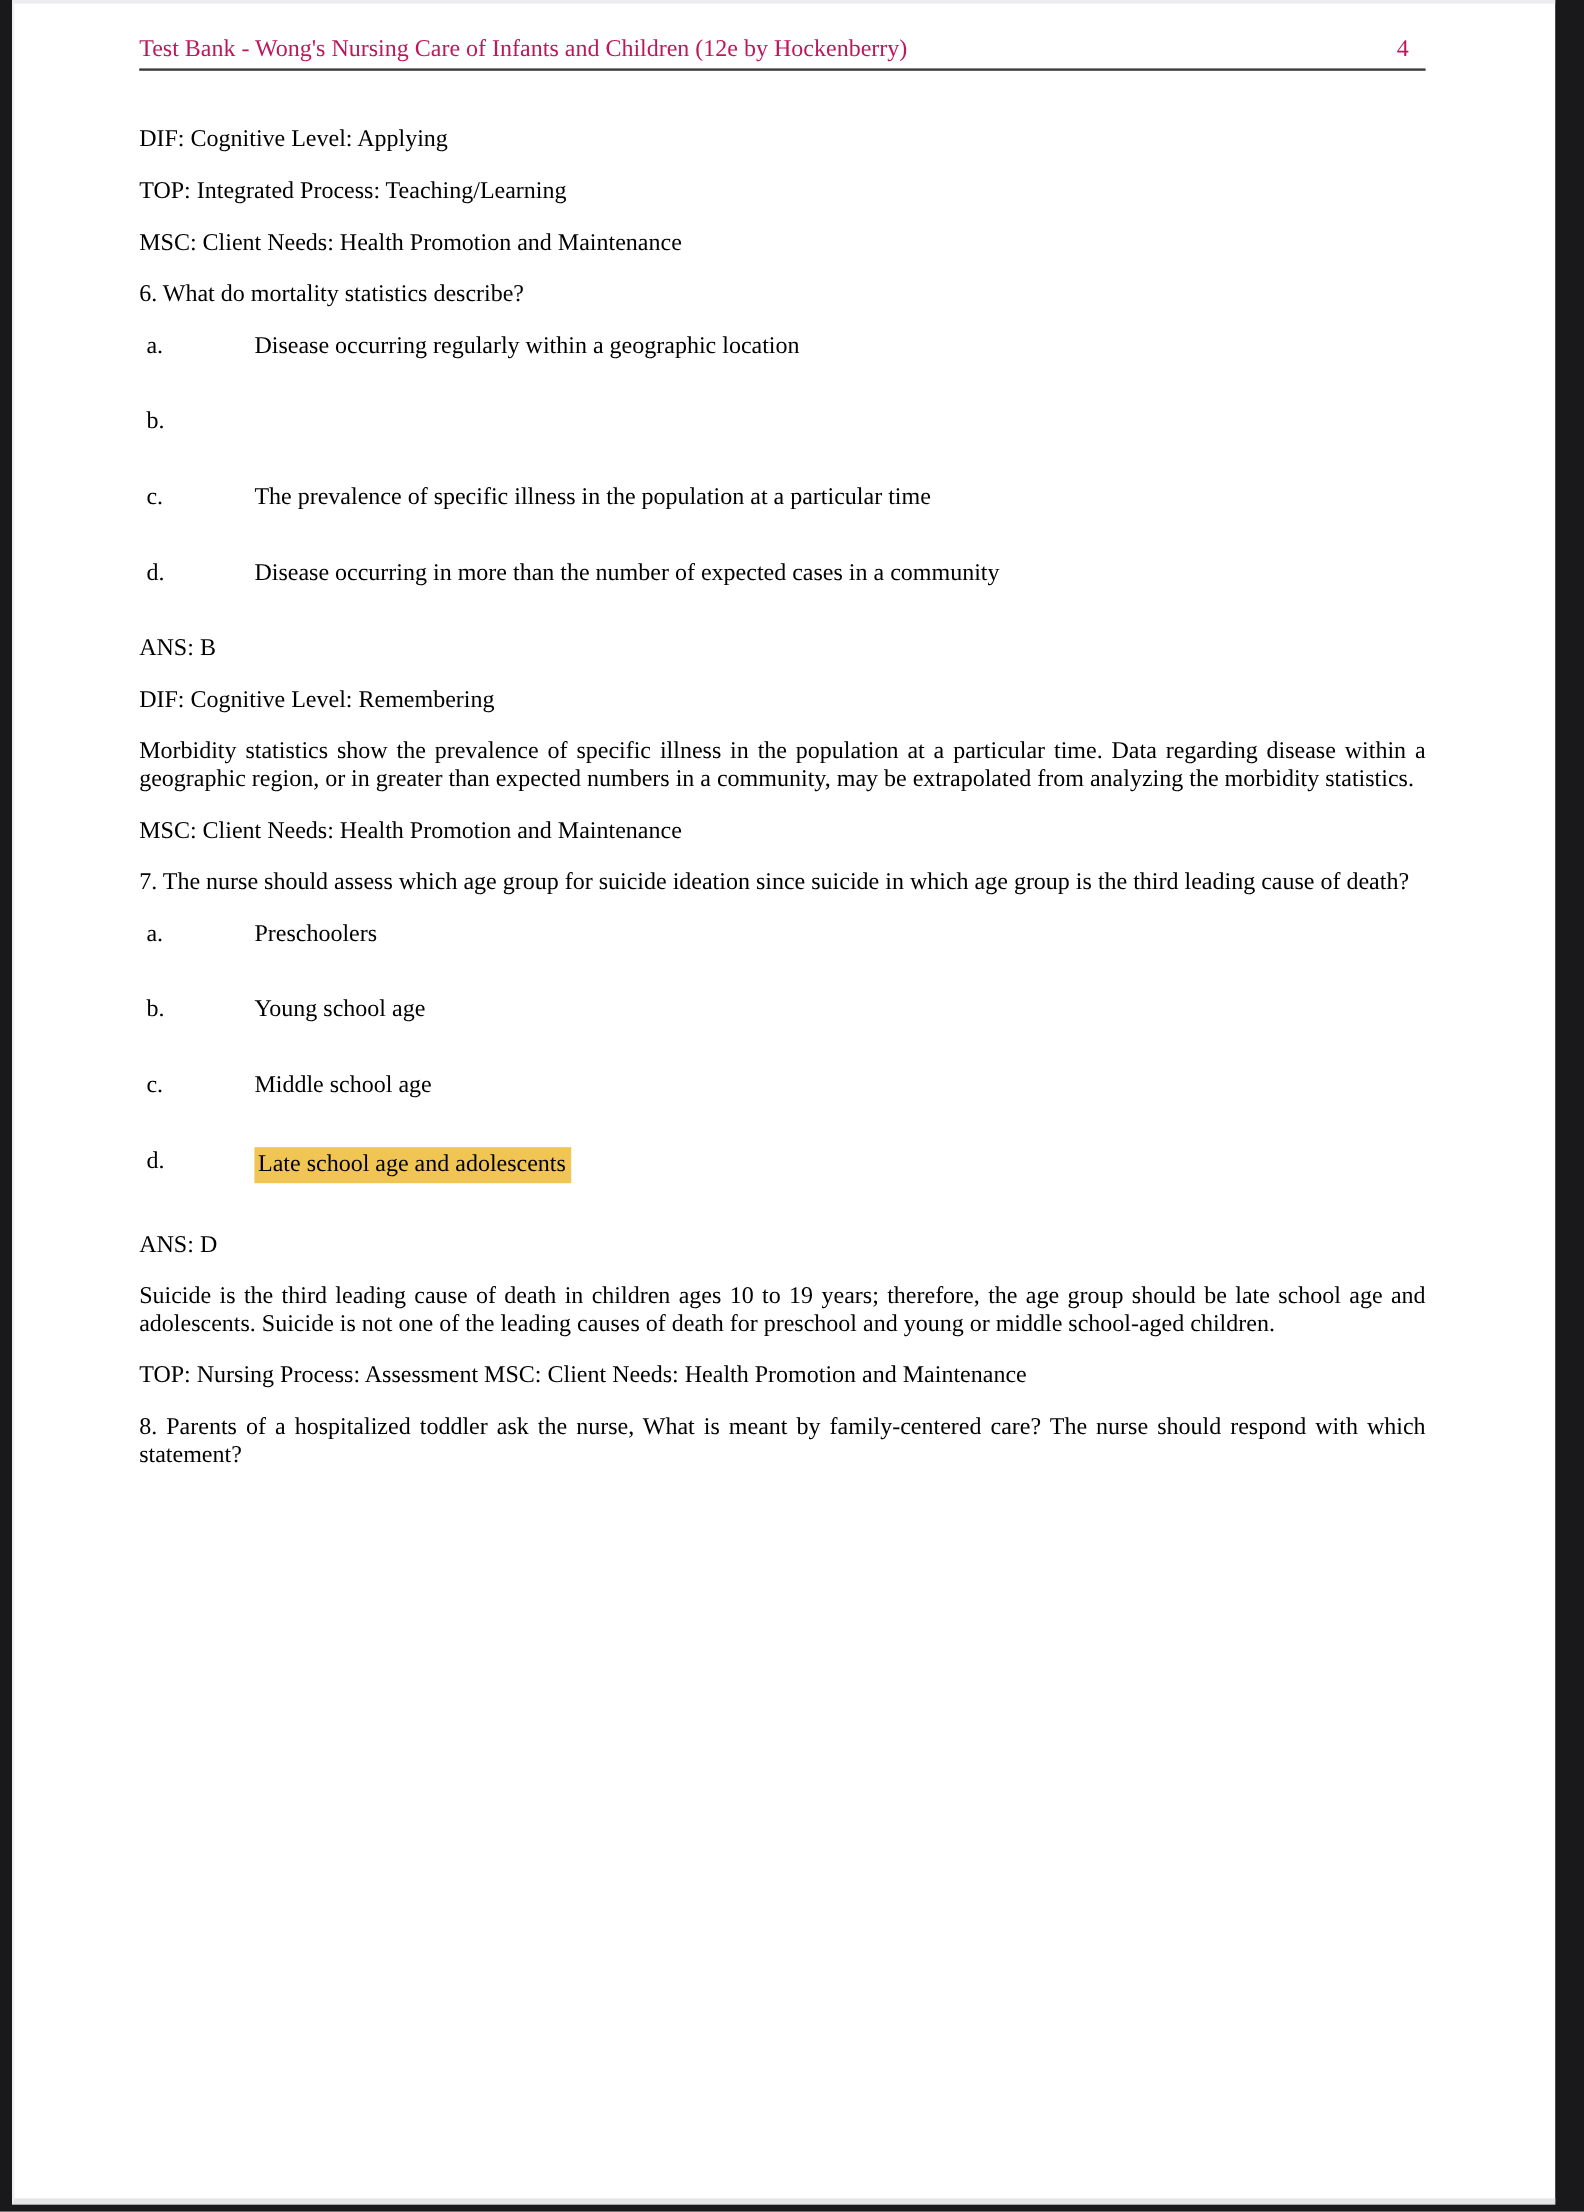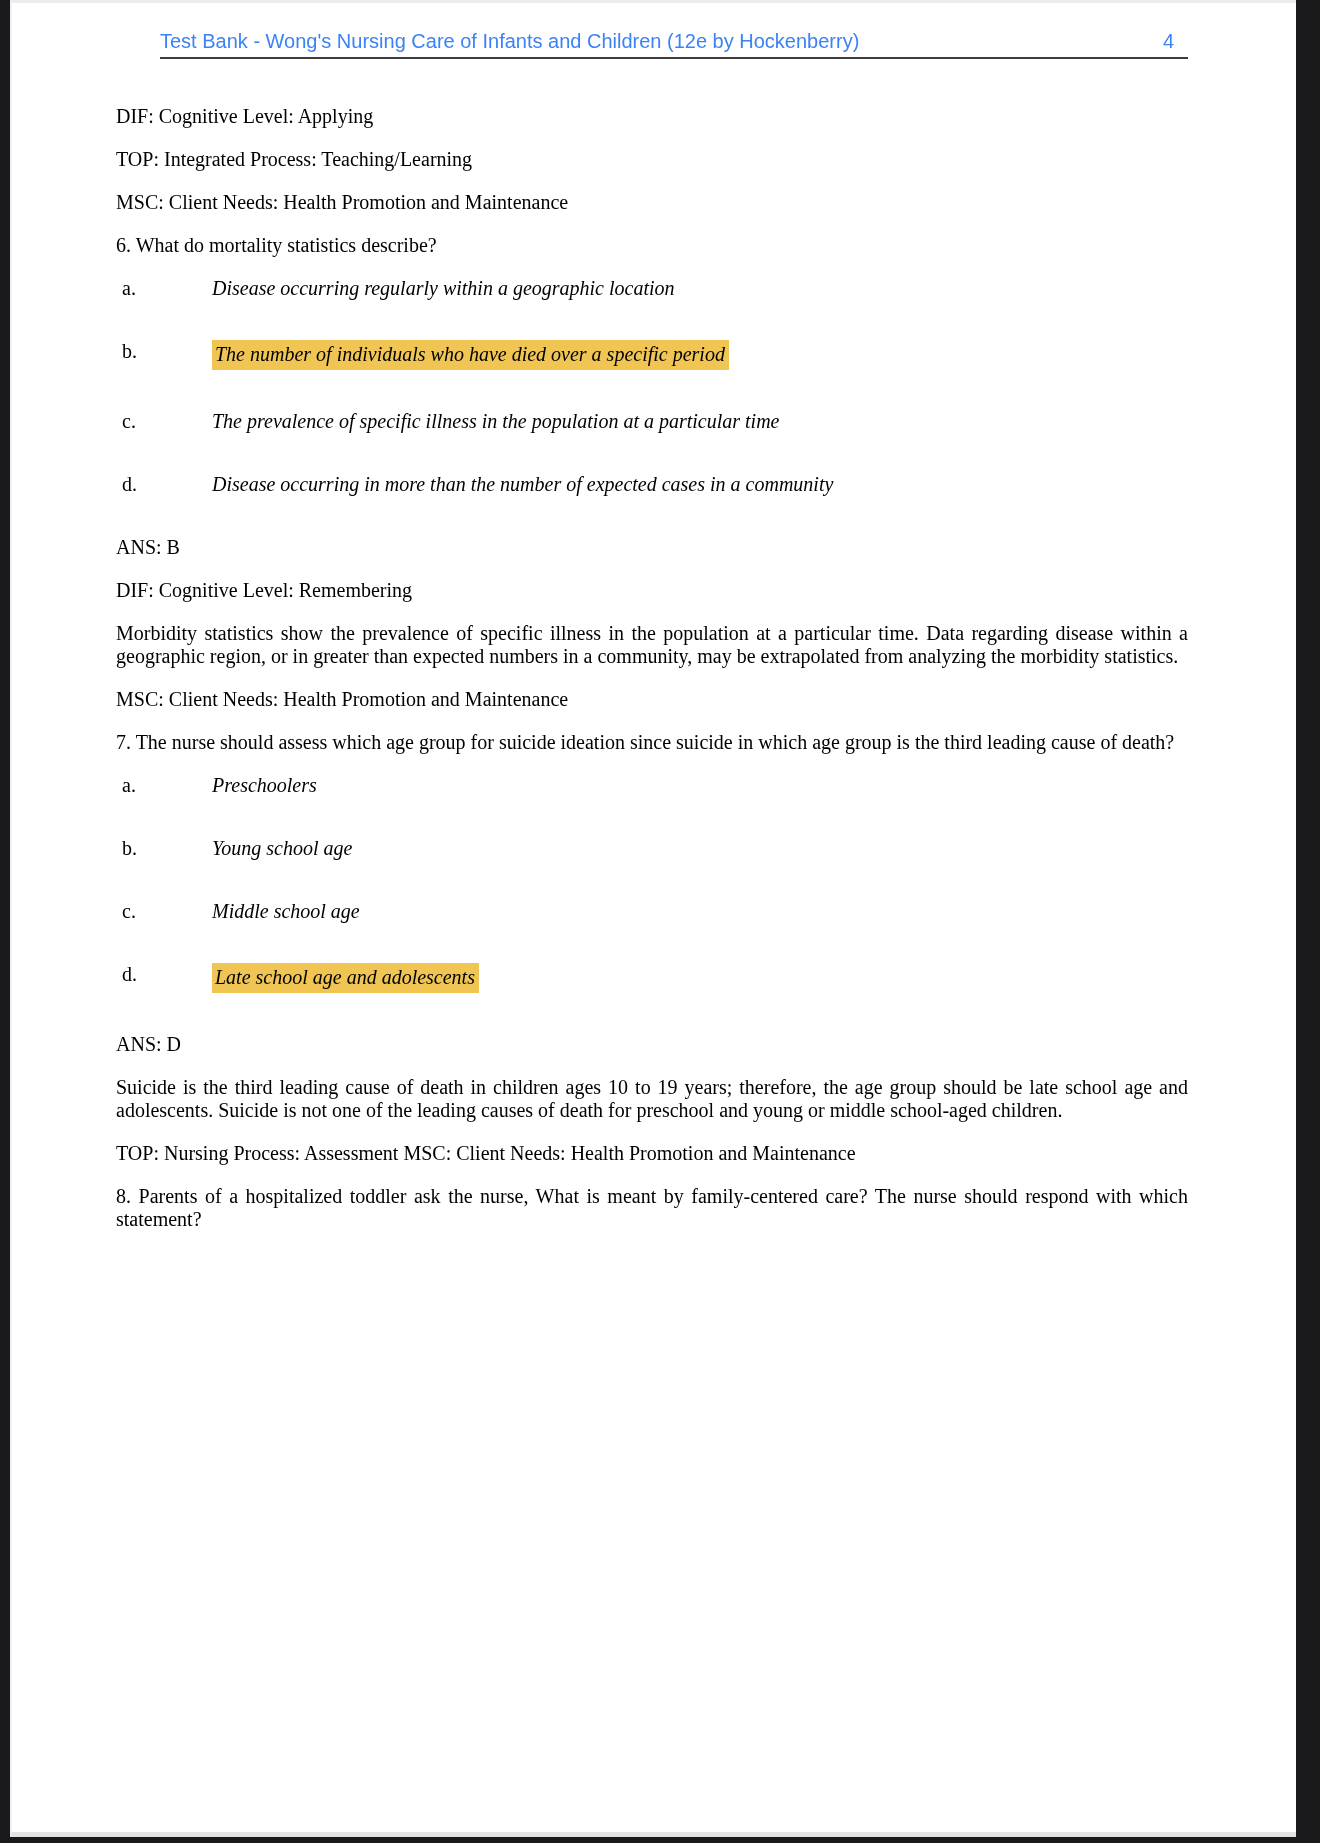--- a/index.html
+++ b/index.html
@@ -21,25 +21,24 @@
     border-left: 2px solid #f0f0f2;
     padding: 27px 108px 0 104px;
   }
   .header-row {
     display: flex;
     justify-content: space-between;
     align-items: flex-end;
     border-bottom: 2px solid #3c3c3c;
     padding-bottom: 4px;
     margin-bottom: 46px;
-    font-family: Liberation Sans, sans-serif;
+    font-family: Liberation Serif, serif;
     font-size: 20px;
     line-height: 23px;
-    color: #3b82f6;
-    margin-left: 44px;
+    color: #be185d;
   }
   .page-num { padding-right: 14px; }
   .para {
     font-size: 20px;
     line-height: 23px;
     color: #000000;
     text-align: justify;
     margin-bottom: 20px;
   }
   .options { margin-top: 17px; }
@@ -49,21 +48,21 @@
     margin-bottom: 40px;
     font-size: 20px;
     line-height: 23px;
     color: #000000;
   }
   .option-letter {
     flex: 0 0 96px;
     width: 96px;
     padding-left: 6px;
   }
-  .option-text { text-align: center; font-style: italic; }
+  .option-text { text-align: center; }
   .option-text.hl { padding: 3px 4px 4px 3px; }
 </style>
 </head>
 <body>
 
 <div class="page">
   <div class="header-row">
     <span>Test Bank - Wong's Nursing Care of Infants and Children (12e by Hockenberry)</span>
     <span class="page-num">4</span>
   </div>
@@ -72,21 +71,20 @@
       <p class="para">TOP: Integrated Process: Teaching/Learning</p>
       <p class="para">MSC: Client Needs: Health Promotion and Maintenance</p>
       <p class="para question">6. What do mortality statistics describe?</p>
       <div class="options">
         <div class="option-row">
           <span class="option-letter">a.</span>
           <span class="option-text">Disease occurring regularly within a geographic location</span>
         </div>
         <div class="option-row">
           <span class="option-letter">b.</span>
-          <span class="option-text hl" style="background-color: rgb(240, 197, 83);">The number of individuals who have died over a specific period</span>
         </div>
         <div class="option-row">
           <span class="option-letter">c.</span>
           <span class="option-text">The prevalence of specific illness in the population at a particular time</span>
         </div>
         <div class="option-row">
           <span class="option-letter">d.</span>
           <span class="option-text">Disease occurring in more than the number of expected cases in a community</span>
         </div>
       </div>

